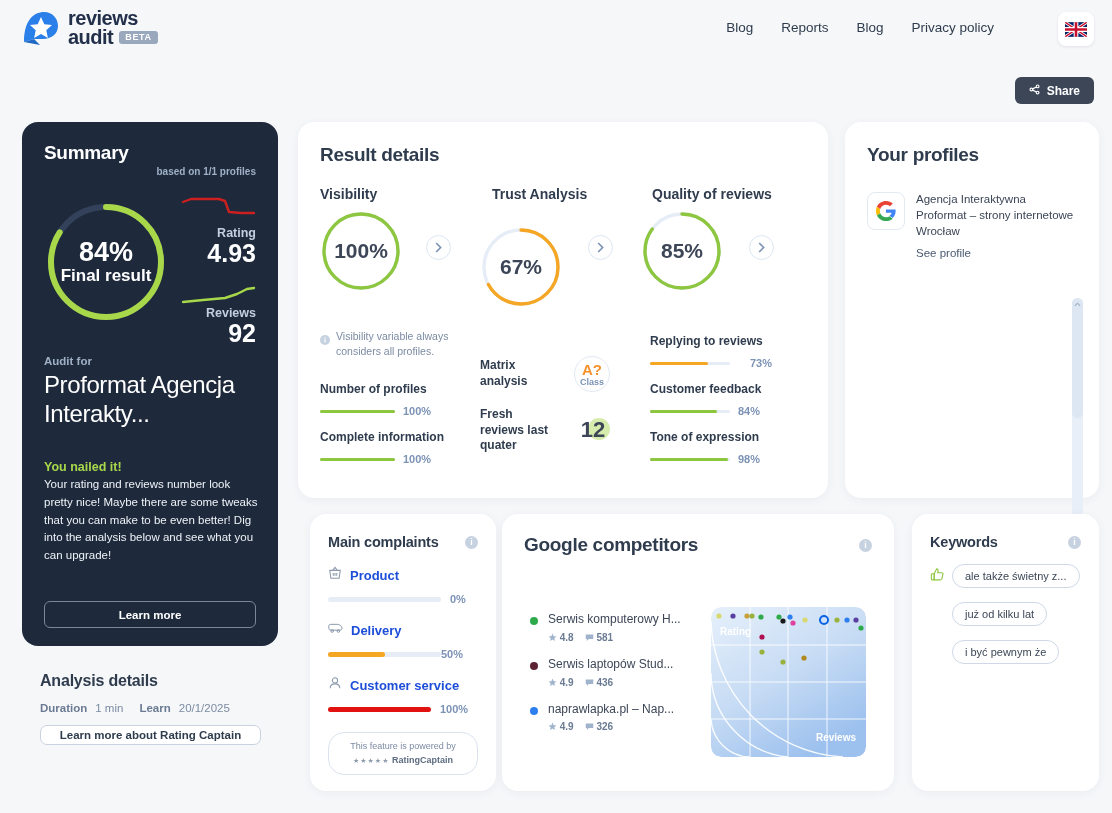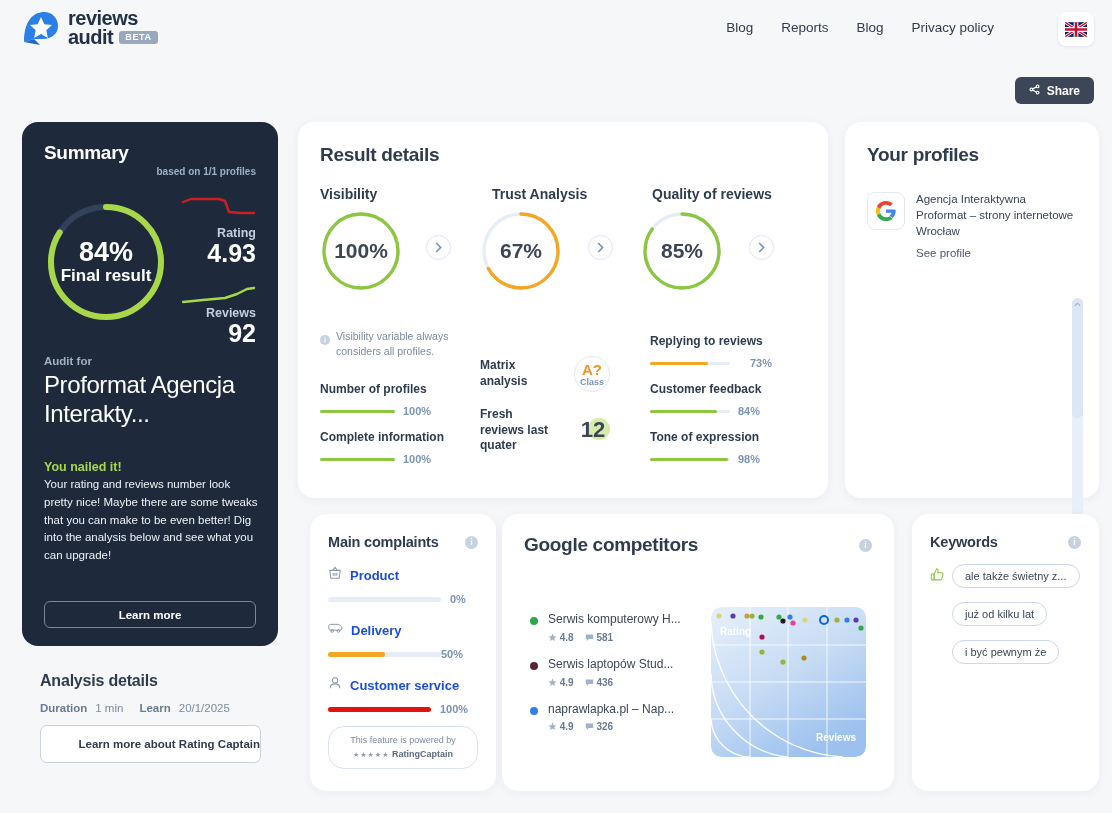--- a/index.html
+++ b/index.html
@@ -76,23 +76,23 @@
     font-size: 11.5px; font-weight: bold; font-family: "Liberation Sans", sans-serif; cursor: pointer;
   }
 
   
   .analysis { position: absolute; left: 40px; top: 672px; width: 250px; }
   .analysis h3 { font-size: 16px; font-weight: bold; letter-spacing: -0.2px; color: #2f3c4e; }
   .an-row { margin-top: 12px; display: flex; align-items: baseline; gap: 8px; font-size: 11.5px; }
   .an-key { font-weight: bold; color: #6b7b93; }
   .an-val { color: #7c8ba3; }
   .rc-btn {
-    margin-top: 11px; width: 221px; height: 38px; border: 1px solid #c9d2df; background: #fff;
+    margin-top: 11px; width: 221px; height: 20px; border: 1px solid #c9d2df; background: #fff;
     border-radius: 7px; font-size: 11.5px; font-weight: bold; color: #2f3c4e;
-    font-family: "Liberation Sans", sans-serif; cursor: pointer; text-align: right;
+    font-family: "Liberation Sans", sans-serif; cursor: pointer;
   }
 
   
   .result-details { left: 298px; top: 122px; width: 530px; height: 376px; padding: 22px 22px; }
   .card-title { font-size: 19px; font-weight: bold; letter-spacing: -0.3px; color: #2f3c4e; }
   .metric-col-title { font-size: 14px; font-weight: bold; color: #2f3c4e; }
   .donut { position: relative; }
   .donut .dv { position: absolute; inset: 0; display: flex; align-items: center; justify-content: center;
     font-size: 21px; font-weight: bold; color: #3c4657; }
   .chev {
@@ -132,21 +132,21 @@
 
   
   .complaints { left: 310px; top: 514px; width: 186px; height: 277px; padding: 20px 18px; }
   .mini-title { font-size: 14.5px; font-weight: bold; color: #2f3c4e; letter-spacing: -0.2px; }
   .info-dot { width: 13px; height: 13px; border-radius: 50%; background: #c7d2e1; color: #fff;
     font-size: 9px; font-weight: bold; display: flex; align-items: center; justify-content: center; cursor: pointer; }
   .cmp-row { margin-top: 16px; }
   .cmp-head { display: flex; align-items: center; gap: 8px; }
   .cmp-name { font-size: 13px; font-weight: bold; color: #1d4ed8; text-align: right; }
   .powered {
-    margin-top: 11px; border: 1px solid #dbe3ee; border-radius: 16px; padding: 7px 6px;
+    margin-top: 17px; border: 1px solid #dbe3ee; border-radius: 16px; padding: 7px 6px;
     text-align: center; font-size: 9px; color: #7c8ba3; line-height: 1.5;
   }
   .powered b { color: #5d6c82; }
 
   
   .competitors { left: 502px; top: 514px; width: 392px; height: 277px; padding: 20px 22px; }
   .comp-list { position: absolute; left: 28px; top: 98px; width: 170px; }
   .comp-item { display: flex; gap: 10px; margin-bottom: 14px; }
   .comp-dot { width: 8px; height: 8px; border-radius: 50%; margin-top: 5px; flex: none; }
   .comp-name { font-size: 12px; color: #3c4657; line-height: 1.32; }
@@ -284,21 +284,21 @@
         <circle cx="41" cy="41" r="37" fill="none" stroke="#8dc63f" stroke-width="3.4" stroke-linecap="round" stroke-dasharray="232.5 232.5" transform="rotate(-90 41 41)"></circle>
       </svg>
       <div class="dv">100%</div>
     </div>
     <div class="chev" style="position:absolute;left:128px;top:113px;">
       <svg width="7" height="11" viewBox="0 0 7 11" fill="none" stroke="#7c93b5" stroke-width="1.7">
           <path d="M1.2 1 L5.6 5.5 L1.2 10"></path>
         </svg>
     </div>
 
-    <div class="donut" style="position:absolute;left:182px;top:88px;width:82px;height:82px;">
+    <div class="donut" style="position:absolute;left:182px;top:104px;width:82px;height:82px;">
       <svg width="82" height="82" viewBox="0 0 82 82">
         <circle cx="41" cy="41" r="37" fill="none" stroke="#e6edf7" stroke-width="3.4"></circle>
         <circle cx="41" cy="41" r="37" fill="none" stroke="#f5a623" stroke-width="3.4" stroke-linecap="round" stroke-dasharray="155.8 232.5" transform="rotate(-90 41 41)"></circle>
       </svg>
       <div class="dv">67%</div>
     </div>
     <div class="chev" style="position:absolute;left:290px;top:113px;">
       <svg width="7" height="11" viewBox="0 0 7 11" fill="none" stroke="#7c93b5" stroke-width="1.7">
           <path d="M1.2 1 L5.6 5.5 L1.2 10"></path>
         </svg>

